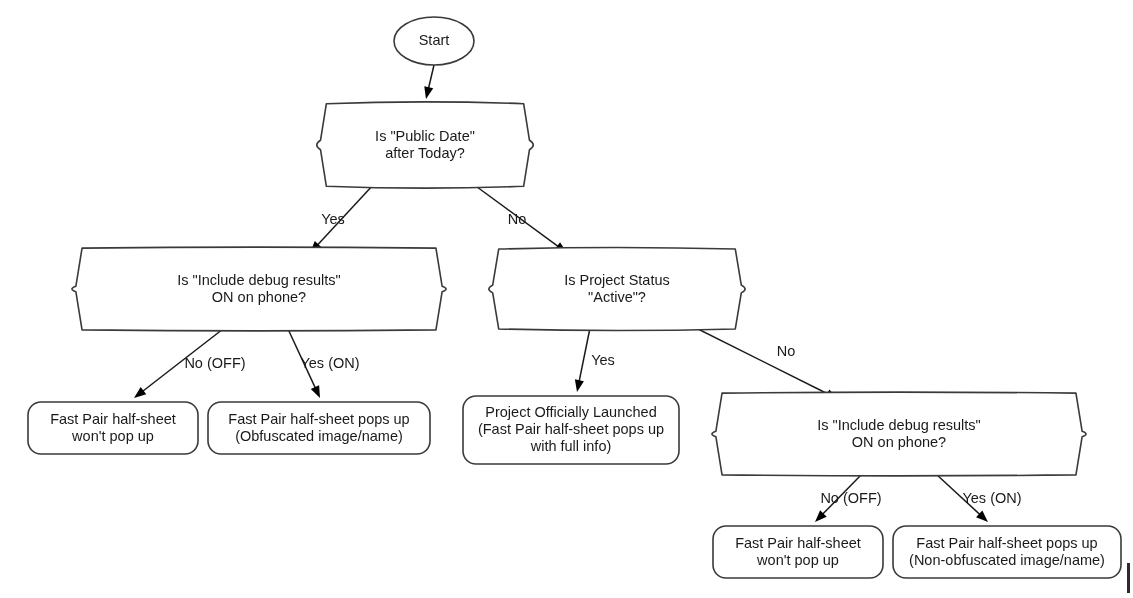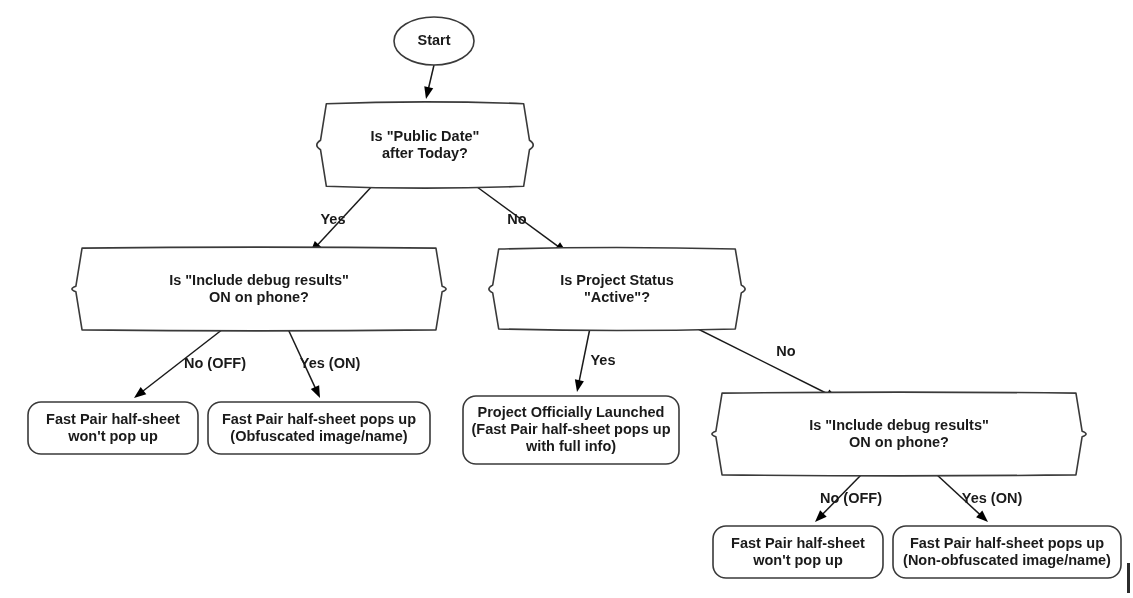--- a/index.html
+++ b/index.html
@@ -9,21 +9,20 @@
   }
   body {
     font-family: "Liberation Sans", sans-serif;
   }
   #flow-root {
     position: relative;
     width: 1133px;
     height: 598px;
     background: #ffffff;
     overflow: hidden;
-    font-weight: bold;
   }
   #flow-svg {
     position: absolute;
     top: 0;
     left: 0;
     width: 1133px;
     height: 598px;
   }
   .node-shape {
     fill: #ffffff;

